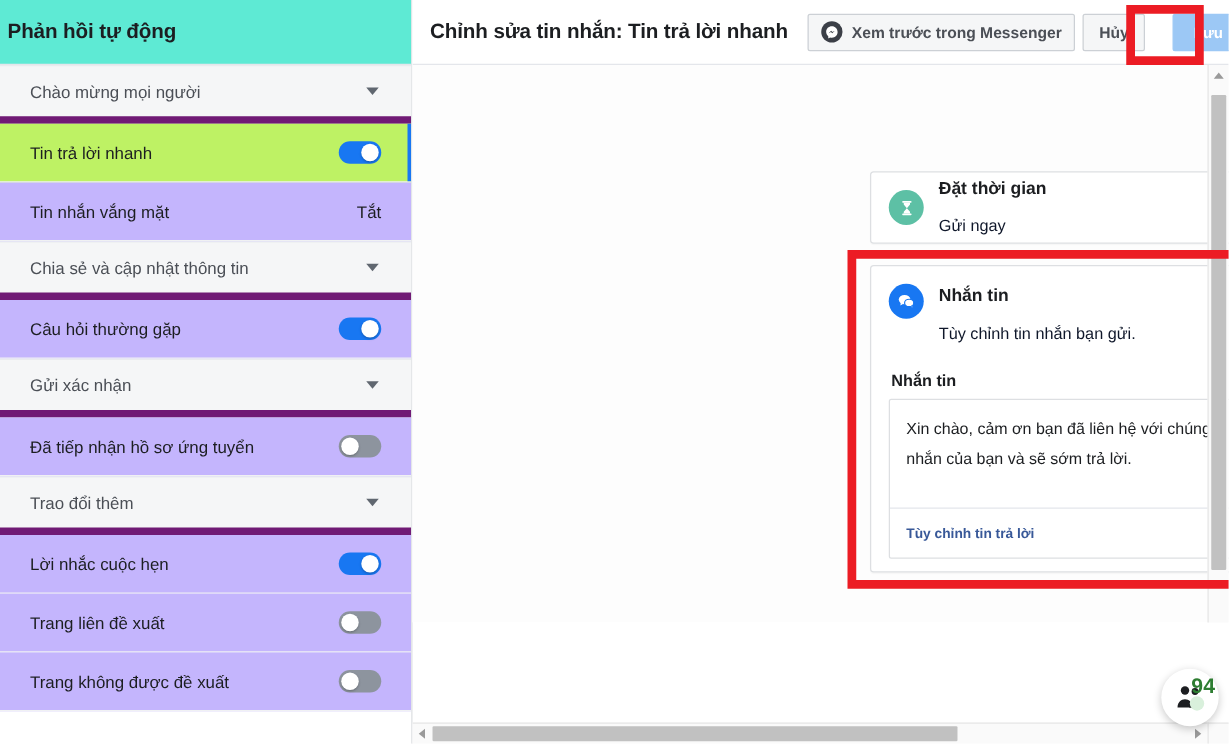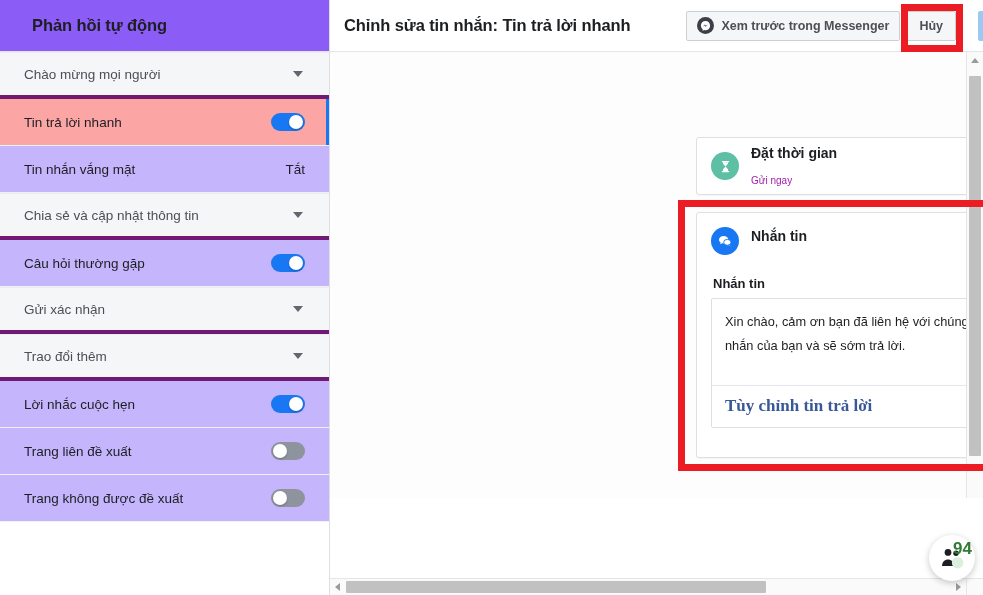--- a/index.html
+++ b/index.html
@@ -31,44 +31,44 @@
     display: flex;
     flex-direction: column;
     overflow: hidden;
   }
 
   .sidebar-header {
     height: 52px;
     flex: 0 0 52px;
     display: flex;
     align-items: center;
-    padding: 0 32px;
+    padding: 0 6px;
     border-bottom: 1px solid #e4e6eb;
-    background: #8b5cf6;
+    background: #5eead4;
   }
   .sidebar-title {
     font-size: 16.5px;
     font-weight: bold;
     color: #1c1e21;
     letter-spacing: -0.1px;
   }
 
   .sidebar-list {
     flex: 1 1 auto;
     overflow: hidden;
   }
 
   .section-head {
     height: 47px;
     display: flex;
     align-items: center;
     justify-content: space-between;
     padding: 0 24px 0 24px;
     background: #f5f6f7;
-    border-bottom: 4px solid #701a75;
+    border-bottom: 6px solid #701a75;
     border-top: 1px solid #e9ebee;
     cursor: pointer;
   }
   .section-head-label {
     font-size: 13.5px;
     color: #4b4f56;
   }
   .chevron {
     width: 0; height: 0;
     border-left: 5.5px solid transparent;
@@ -82,21 +82,21 @@
     display: flex;
     align-items: center;
     justify-content: space-between;
     padding: 0 24px;
     background: #c4b5fd;
     border-bottom: 1px solid #f0f1f3;
     cursor: pointer;
     position: relative;
   }
   .nav-row.selected {
-    background: #fca5a5;
+    background: #bef264;
     text-align: center;
   }
   .nav-row.selected::after {
     content: "";
     position: absolute;
     right: 0; top: 0; bottom: 0;
     width: 3px;
     background: #1877f2;
   }
   .nav-row-label {
@@ -167,21 +167,20 @@
     gap: 7px;
     padding: 0 10px;
     font-size: 12.5px;
     font-weight: bold;
     color: #4b4f56;
     background: #f5f6f7;
     border: 1px solid #ccd0d5;
     border-radius: 2px;
     cursor: pointer;
     white-space: nowrap;
-    margin-left: 40px;
   }
   .btn.cancel { padding: 0 12px; margin-left: 6px; }
   .btn.save {
     background: #9cc8f5;
     border-color: #9cc8f5;
     color: #ffffff;
     padding: 0 16px;
     margin-left: 22px;
     font-size: 12px;
   }
@@ -242,22 +241,22 @@
   .circ-icon.green { background: #5dc0a5; }
   .circ-icon.blue  { background: #1877f2; }
 
   .card-heading {
     font-size: 14px;
     font-weight: bold;
     color: #1c1e21;
     line-height: 1.35;
   }
   .card-sub {
-    font-size: 10px;
-    color: #a21caf;
+    font-size: 13px;
+    color: #0f172a;
     line-height: 1.4;
     margin-top: 12px;
   }
 
   .msg-head {
     display: flex;
     align-items: flex-start;
     gap: 12px;
   }
 
@@ -289,25 +288,24 @@
     font-size: 12.8px;
     color: #1c1e21;
     line-height: 1.85;
     width: 440px;
   }
   .customize-bar {
     border-top: 1px solid #e4e6eb;
     padding: 10px 13px 11px 13px;
   }
   .customize-link {
-    font-size: 17px;
+    font-size: 11px;
     font-weight: bold;
     color: #385898;
     cursor: pointer;
-    font-family: Liberation Serif, serif;
   }
 
   
   .annot {
     position: absolute;
     border: 7px solid #ec1c24;
     pointer-events: none;
     z-index: 40;
   }
   .annot-save {
@@ -454,20 +452,26 @@
         <span class="toggle on">
             <span class="knob"></span>
           </span>
       </div>
 
       <div class="section-head">
         <span class="section-head-label">Gửi xác nhận</span>
         <span class="chevron"></span>
       </div>
 
+      <div class="nav-row">
+        <span class="nav-row-label">Đã tiếp nhận hồ sơ ứng tuyển</span>
+        <span class="toggle off">
+            <span class="knob"></span>
+          </span>
+      </div>
 
       <div class="section-head">
         <span class="section-head-label">Trao đổi thêm</span>
         <span class="chevron"></span>
       </div>
 
       <div class="nav-row">
         <span class="nav-row-label">Lời nhắc cuộc hẹn</span>
         <span class="toggle on">
             <span class="knob"></span>
@@ -531,20 +535,21 @@
           <span class="circ-icon blue">
             <svg width="16" height="16" viewBox="0 0 24 24" aria-hidden="true">
               <ellipse cx="10" cy="10" rx="7" ry="5.6" fill="#ffffff"></ellipse>
               <path d="M5.5 13.6l-.6 3.4 3.2-1.7z" fill="#ffffff"></path>
               <ellipse cx="15.5" cy="14" rx="5.5" ry="4.4" fill="#ffffff" stroke="#1877f2" stroke-width="1.4"></ellipse>
               <path d="M19.4 17.2l.7 2.8-2.7-1.4z" fill="#ffffff" stroke="#1877f2" stroke-width="1"></path>
             </svg>
           </span>
           <div>
             <div class="card-heading">Nhắn tin</div>
+            <div class="card-sub">Tùy chỉnh tin nhắn bạn gửi.</div>
           </div>
         </div>
 
         <div class="field-row">
           <span class="field-label">Nhắn tin</span>
 
         </div>
 
         <div class="textbox">
           <div class="textbox-body">

